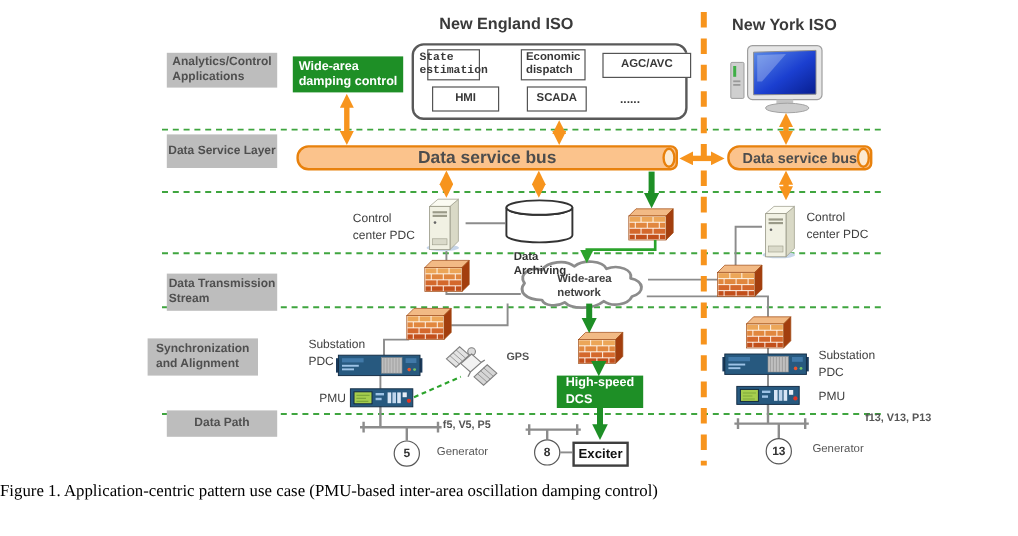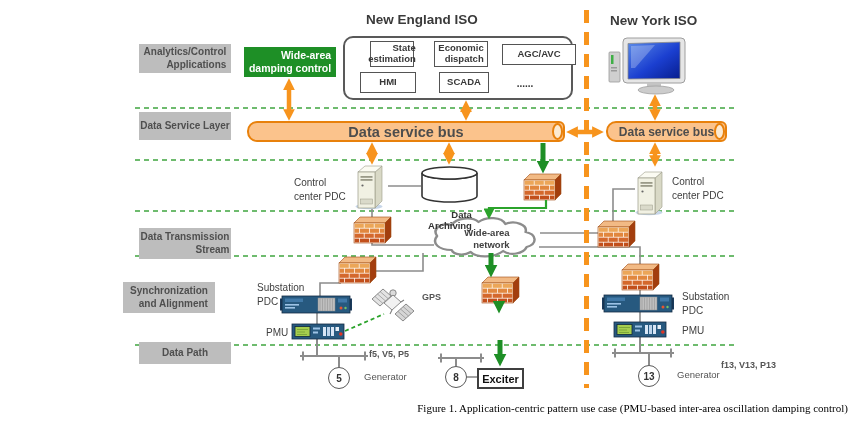--- a/index.html
+++ b/index.html
@@ -1,38 +1,38 @@
 <!DOCTYPE html>
 <html style="--green: #1E8F26; --orange: #F7941D; --bus-fill: #FBC38C; --bus-border: #E8810C; --label-gray: #BDBDBD; --label-text: #4F4F4F; --line-gray: #8C8C8C; --dash-green: #3FA53F;"><head>
 <meta charset="utf-8">
 <style>
   html,body{margin:0;padding:0;background:#fff;}
   #stage{position:relative;width:848px;height:447px;background:#fff;overflow:hidden;
          font-family:"Liberation Sans",sans-serif;}
   #canvas{position:absolute;left:0;top:0;z-index:1;}
   .ov{position:absolute;z-index:2;box-sizing:border-box;}
   .pre{white-space:pre-line;}
-  .flexc{display:flex;align-items:center;justify-content:center;text-align:right;}
+  .flexc{display:flex;align-items:center;justify-content:center;text-align:left;}
   .rail{background:var(--label-gray,#BDBDBD);color:var(--label-text,#4F4F4F);
         font-weight:bold;font-size:10px;line-height:1.28;}
   .appwrap{background:#fff;border:2px solid #595959;border-radius:10px;}
   .appbox{background:#fff;border:1.5px solid #545454;color:#383838;font-weight:bold;
           font-size:9.5px;line-height:1.15;}
   .greenbox{background:var(--green,#1E8F26);color:#fff;font-weight:bold;font-size:10.5px;line-height:1.25;}
   .bus{background:var(--bus-fill,#FBC38C);border:2px solid var(--bus-border,#E8810C);
        border-radius:10px 6px 6px 10px;color:#4D4D4D;font-weight:bold;}
   .buscap{position:absolute;right:0;top:0;bottom:0;width:11px;background:#FCEAD2;
           border:2px solid var(--bus-border,#E8810C);border-radius:50%;box-sizing:border-box;}
   .isotitle{font-weight:bold;font-size:13.5px;color:#3A3A3A;text-align:center;}
   .slab{font-size:10px;color:#404040;line-height:1.35;}
   .tinyb{font-size:9px;font-weight:bold;color:#555;}
   .gencirc{background:#fff;border:1.7px solid #595959;border-radius:50%;
            color:#333;font-weight:bold;font-size:10px;}
   .exciter{background:#fff;border:2px solid #3F3F3F;color:#111;font-weight:bold;font-size:11px;}
-  .caption{font-family:"Liberation Serif",serif;font-size:11px;color:#000;text-align:right;}
+  .caption{font-family:"Liberation Serif",serif;font-size:14px;color:#000;text-align:left;}
   .ldash{stroke:var(--dash-green,#3FA53F);stroke-width:1.6;stroke-dasharray:5 4;fill:none;}
   .gline{stroke:var(--line-gray,#8C8C8C);stroke-width:1.6;fill:none;}
   .bbar{stroke:var(--line-gray,#8C8C8C);stroke-width:2;fill:none;}
   .osep{stroke:var(--orange,#F7941D);stroke-width:5;stroke-dasharray:13 9;fill:none;}
   .oarrow{stroke:var(--orange,#F7941D);stroke-width:4.5;fill:none;}
   .garrow{stroke:var(--green,#1E8F26);stroke-width:5;fill:none;}
   .gpath{stroke:#2BA32B;stroke-width:2.2;fill:none;}
   .gdash{stroke:#2BA32B;stroke-width:1.8;stroke-dasharray:4 3;fill:none;}
 </style>
 </head>
@@ -225,21 +225,21 @@
 <div class="ov rail flexc pre" style="left:139px;top:228px;width:92px;height:31px;">Data Transmission
 Stream</div>
 <div class="ov rail flexc pre" style="left:123px;top:282px;width:92px;height:31px;">Synchronization
 and Alignment</div>
 <div class="ov rail flexc" style="left:139px;top:342px;width:92px;height:22px;">Data Path</div>
 
 <div class="ov isotitle" style="left:366px;top:12px;">New England ISO</div>
 <div class="ov isotitle" style="left:610px;top:13px;">New York  ISO</div>
 
 <div class="ov appwrap" style="left:343px;top:36px;width:230px;height:64px;"></div>
-<div class="ov appbox flexc pre" style="left:370px;top:41px;width:44px;height:26px;">State
+<div class="ov appbox flexc pre" style="left:356px;top:41px;width:44px;height:26px;font-family:Liberation Mono, monospace;">State
 estimation</div>
 <div class="ov appbox flexc pre" style="left:434px;top:41px;width:54px;height:26px;">Economic
 dispatch</div>
 <div class="ov appbox flexc" style="left:502px;top:44px;width:74px;height:21px;">AGC/AVC</div>
 <div class="ov appbox flexc" style="left:360px;top:72px;width:56px;height:21px;">HMI</div>
 <div class="ov appbox flexc" style="left:439px;top:72px;width:50px;height:21px;">SCADA</div>
 <div class="ov flexc" style="left:497px;top:73px;width:56px;height:20px;font-weight:bold;color:#383838;font-size:10px;">......</div>
 
 <div class="ov greenbox flexc pre" style="left:244px;top:47px;width:92px;height:30px;">Wide-area
 damping control</div>
@@ -261,27 +261,29 @@
 network</div>
 
 <div class="ov slab pre" style="left:257px;top:281px;">Substation
 PDC</div>
 <div class="ov slab" style="left:266px;top:326px;">PMU</div>
 <div class="ov tinyb" style="left:396px;top:292px;margin-left:26px;">GPS</div>
 <div class="ov tinyb" style="left:369px;top:349px;">f5, V5, P5</div>
 <div class="ov slab" style="left:364px;top:371px;font-size:9.5px;color:#555;">Generator</div>
 <div class="ov gencirc flexc" style="left:328px;top:367px;width:22px;height:22px;">5</div>
 
+<div class="ov greenbox flexc pre" style="left:464px;top:313px;width:72px;height:27px;">High-speed
+DCS</div>
 <div class="ov gencirc flexc" style="left:445px;top:366px;width:22px;height:22px;">8</div>
 <div class="ov exciter flexc" style="left:477px;top:368px;width:47px;height:21px;">Exciter</div>
 
 <div class="ov slab pre" style="left:672px;top:175px;">Control
 center PDC</div>
 <div class="ov slab pre" style="left:682px;top:290px;">Substation
 PDC</div>
 <div class="ov slab" style="left:682px;top:324px;">PMU</div>
-<div class="ov tinyb" style="left:677px;top:360px;padding-left:44px;">f13, V13, P13</div>
+<div class="ov tinyb" style="left:677px;top:343px;padding-left:44px;">f13, V13, P13</div>
 <div class="ov slab" style="left:677px;top:369px;font-size:9.5px;color:#555;">Generator</div>
 <div class="ov gencirc flexc" style="left:638px;top:365px;width:22px;height:22px;">13</div>
 
 <div class="ov caption" style="left:0;top:402px;width:848px;">Figure 1. Application-centric pattern use case (PMU-based inter-area oscillation damping control)</div>
 
 </div>
 
 </body></html>

